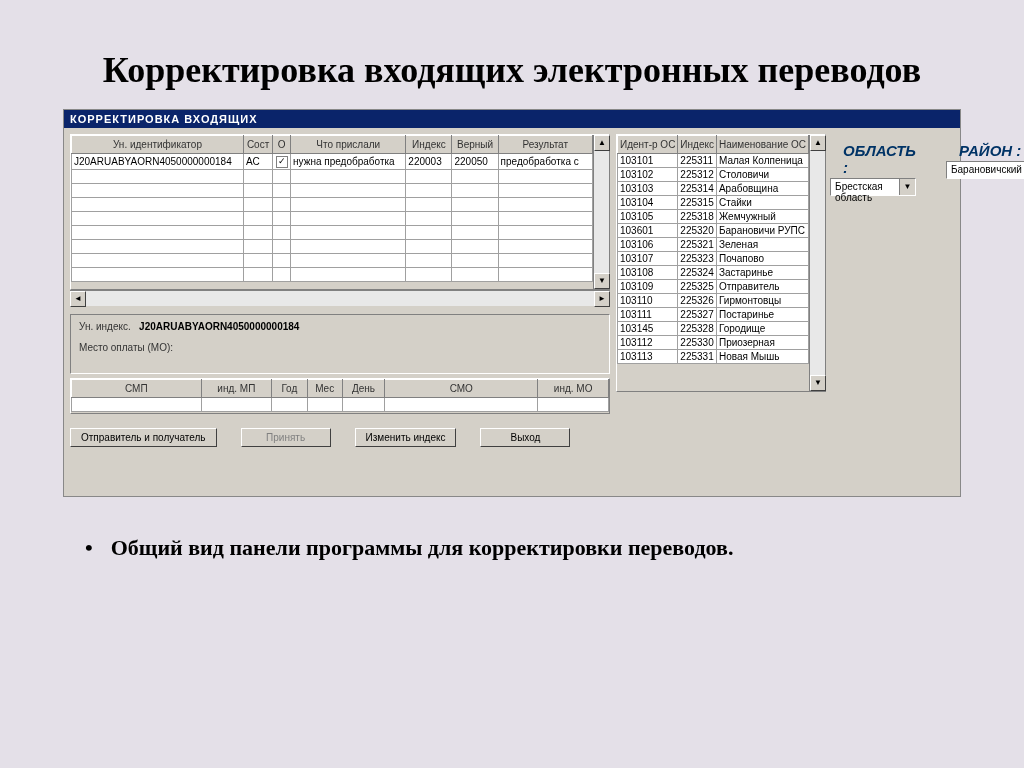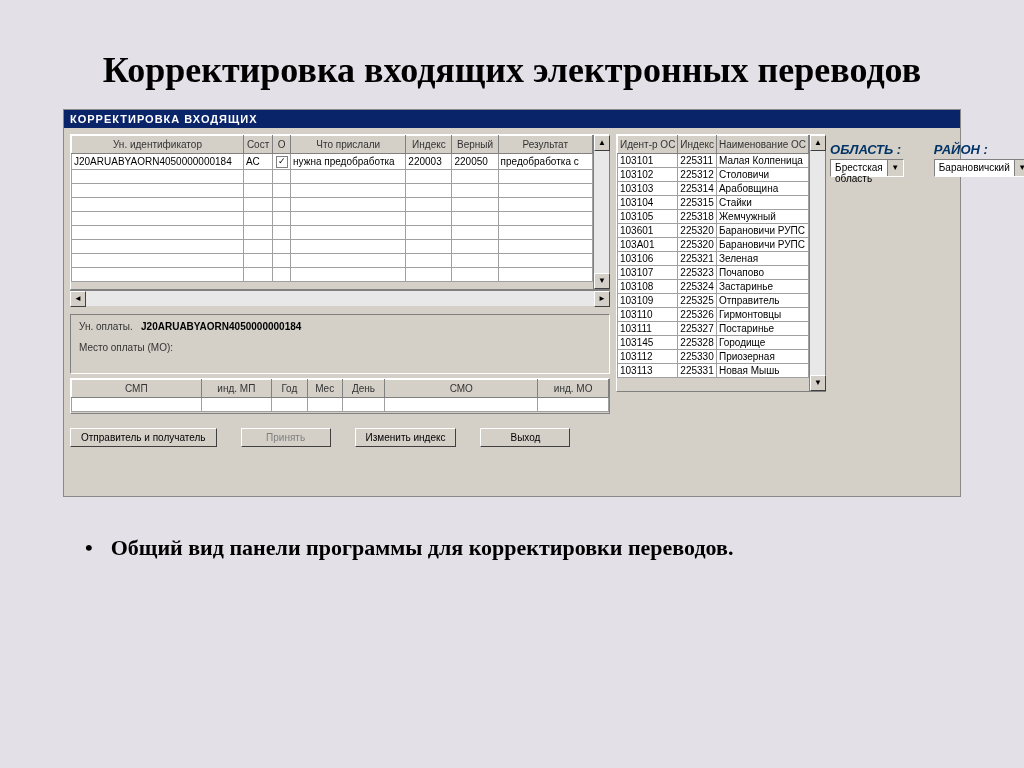--- a/index.html
+++ b/index.html
@@ -115,21 +115,21 @@
     padding: 3px 10px;
     font-size:10px;
     font-family: Tahoma, Arial, sans-serif;
     cursor: default;
     min-width: 90px;
     text-align:center;
   }
   .btn.disabled { color:#808080; }
   .combo-row { display:flex; gap: 30px; margin-top: 8px; padding: 0 4px;}
   .combo-group { flex:1; }
-  .combo-label { font-weight:bold; font-style:italic; color:#003366; font-size:13px; }
+  .combo-label { font-weight:bold; font-style:italic; color:#003366; font-size:15px;margin-left:13px; }
   .combo {
     display:flex; margin-top:2px;
     border:1px solid #808080;
     border-right-color:#fff; border-bottom-color:#fff;
     background:#fff; height:18px;
   }
   .combo span { flex:1; padding:2px 4px; font-size:10px;}
   .combo .drop {
     width:16px;
     background:#d4d0c8;
@@ -265,21 +265,21 @@
         </div>
       </div>
       <div class="hscroll">
         <div class="arrow">◄</div>
         <div class="track"></div>
         <div class="arrow">►</div>
       </div>
 
       <div class="detail-box">
         <div class="line">
-          <span class="lbl">Ун. оплаты.</span>
+          <span class="lbl">Ун. индекс.</span>
           &nbsp;
           <span class="val">J20ARUABYAORN4050000000184</span>
         </div>
         <div class="line">
           <span class="lbl">Место оплаты (МО):</span>
         </div>
       </div>
 
       <div class="grid-wrap sub-grid" style="height:36px;">
         <div class="grid-inner">
@@ -354,25 +354,20 @@
                   <td>103105</td>
                   <td class="num">225318</td>
                   <td>Жемчужный</td>
                 </tr>
                 <tr>
                   <td>103601</td>
                   <td class="num">225320</td>
                   <td>Барановичи РУПС</td>
                 </tr>
                 <tr>
-                  <td>103А01</td>
-                  <td class="num">225320</td>
-                  <td>Барановичи РУПС</td>
-                </tr>
-                <tr>
                   <td>103106</td>
                   <td class="num">225321</td>
                   <td>Зеленая</td>
                 </tr>
                 <tr>
                   <td>103107</td>
                   <td class="num">225323</td>
                   <td>Почапово</td>
                 </tr>
                 <tr>

